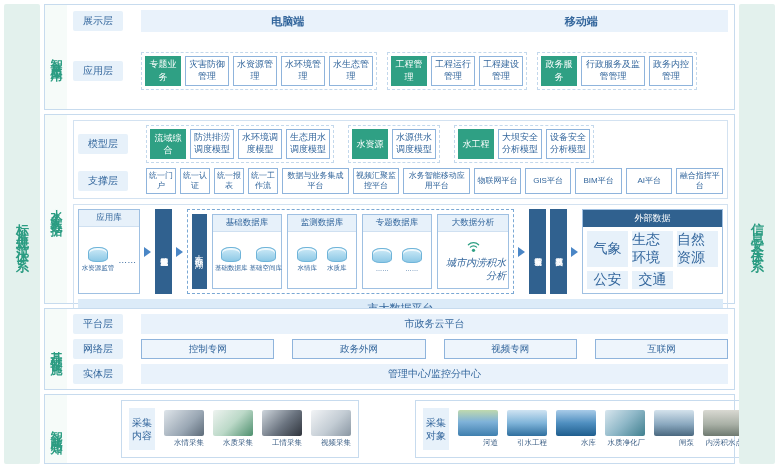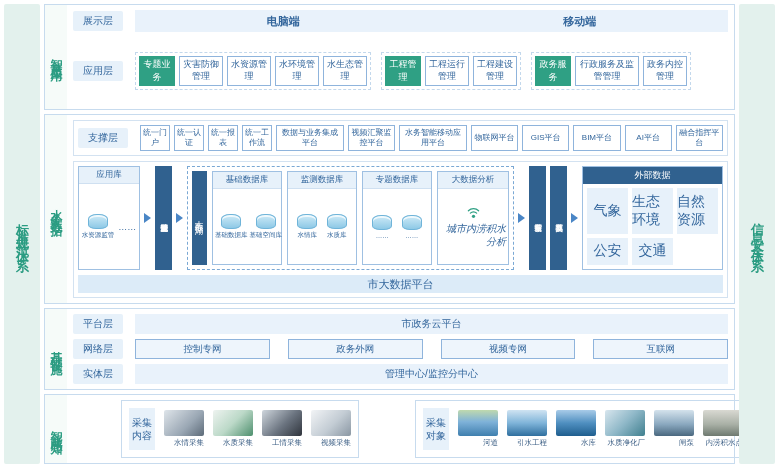--- a/index.html
+++ b/index.html
@@ -6,21 +6,21 @@
   .stage{position:relative;width:779px;height:468px;box-sizing:border-box;background:#fff;
     display:flex;gap:4px;padding:4px;font-family:"Liberation Sans","DejaVu Sans",sans-serif;}
   .vtext{writing-mode:vertical-rl;text-orientation:upright;}
   .rail{flex:0 0 36px;background:#e3f1ed;display:flex;align-items:center;justify-content:center;border-radius:2px;}
   .rail .vtext{color:#2b9c82;font-weight:bold;font-size:13px;letter-spacing:7px;}
   .main{flex:1;display:flex;flex-direction:column;gap:4px;min-width:0;}
   .sec{display:flex;border:1px solid #c7dbee;background:#fff;box-sizing:border-box;}
   .sec-label{flex:0 0 22px;display:flex;align-items:center;justify-content:center;background:#f6fbf9;}
   .sec-label .vtext{color:#2b9c82;font-weight:bold;font-size:12px;letter-spacing:4px;}
   .sec-body{flex:1;padding:5px 6px;display:flex;flex-direction:column;gap:5px;min-width:0;box-sizing:border-box;}
-  .row{display:flex;gap:12px;align-items:stretch;min-width:0;}
+  .row{display:flex;gap:18px;align-items:stretch;min-width:0;}
   .chip{flex:0 0 50px;background:#e7f1fa;color:#33669c;font-size:10px;display:flex;align-items:center;justify-content:center;border-radius:2px;align-self:center;height:20px;}
   .headbar{flex:1;background:#e9f2fb;display:flex;align-items:center;height:22px;}
   .headbar span{flex:1;text-align:center;color:#33669c;font-weight:bold;font-size:11px;}
   .groups{flex:1;display:flex;gap:10px;align-items:center;}
   .group{display:flex;gap:4px;padding:3px;border:1px dashed #c3d8ec;align-items:stretch;background:#fff;}
   .tag{background:#2fa084;color:#fff;font-size:9px;width:32px;display:flex;align-items:center;justify-content:center;text-align:center;padding:2px;line-height:1.35;}
   .cell{border:1px solid #8fb4dc;color:#33669c;background:#fff;font-size:9px;display:flex;align-items:center;justify-content:center;text-align:center;padding:2px 3px;line-height:1.3;box-sizing:border-box;}
   .c44{width:44px;min-height:30px;} .c64{width:64px;min-height:30px;}
   .sup{border:1px solid #8fb4dc;color:#33669c;font-size:8px;text-align:center;display:flex;align-items:center;justify-content:center;line-height:1.3;padding:1px 2px;flex:1 1 0;min-height:26px;box-sizing:border-box;}
   .sup.sm{flex:0 0 30px;} .sup.lg{flex:1.5 1 0;}
@@ -119,20 +119,40 @@
     </div>
 
     <div class="sec" style="height:190px">
       <div class="sec-label">
         <span class="vtext">水务大数据</span>
       </div>
       <div class="sec-body">
 
         <div class="subpanel">
           <div class="row">
+            <div class="chip">模型层</div>
+            <div class="groups" style="gap:14px;">
+              <div class="group">
+                <div class="tag">流域综合</div>
+                <div class="cell c44">防洪排涝调度模型</div>
+                <div class="cell c44">水环境调度模型</div>
+                <div class="cell c44">生态用水调度模型</div>
+              </div>
+              <div class="group">
+                <div class="tag">水资源</div>
+                <div class="cell c44">水源供水调度模型</div>
+              </div>
+              <div class="group">
+                <div class="tag">水工程</div>
+                <div class="cell c44">大坝安全分析模型</div>
+                <div class="cell c44">设备安全分析模型</div>
+              </div>
+            </div>
+          </div>
+          <div class="row">
             <div class="chip">支撑层</div>
             <div style="flex:1;display:flex;gap:4px;min-width:0;">
               <div class="sup sm">统一门户</div>
               <div class="sup sm">统一认证</div>
               <div class="sup sm">统一报表</div>
               <div class="sup sm">统一工作流</div>
               <div class="sup lg">数据与业务集成平台</div>
               <div class="sup">视频汇聚监控平台</div>
               <div class="sup lg">水务智能移动应用平台</div>
               <div class="sup">物联网平台</div>

